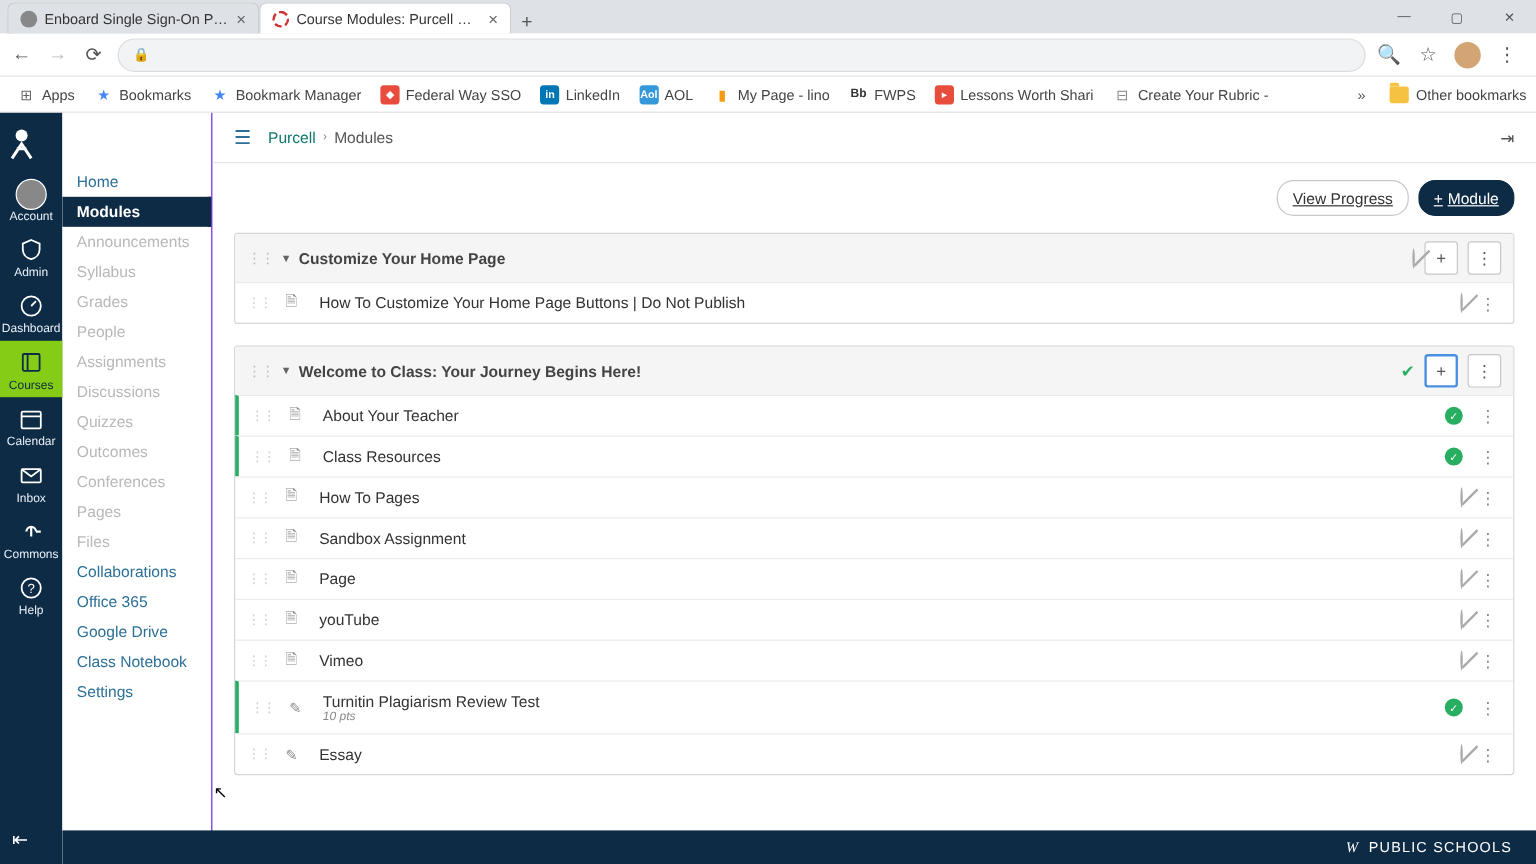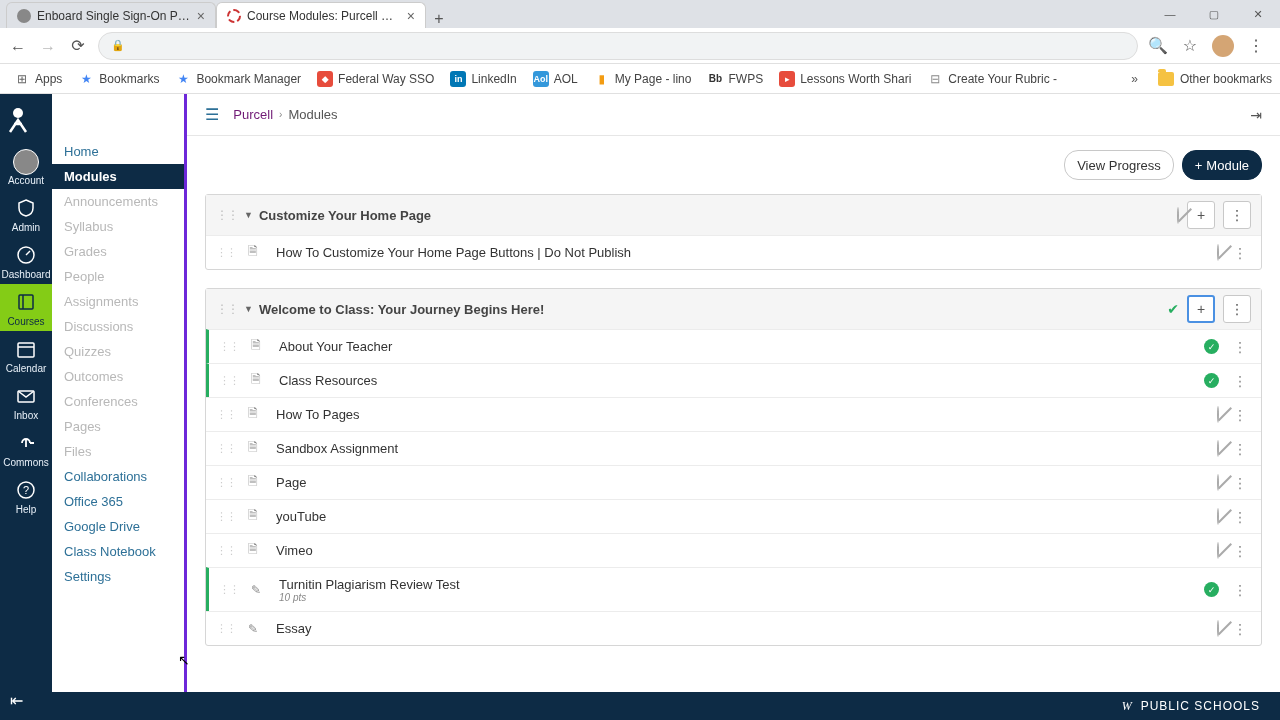--- a/index.html
+++ b/index.html
@@ -45,36 +45,36 @@
 
 .global-nav { width: 52px; background: #0d2b45; color: #fff; display: flex; flex-direction: column; align-items: flex-start; padding-top: 4px; }
 .gn-logo { width: 36px; height: 36px; margin: 4px 0 6px; position: relative; }
 .gn-logo svg { width: 100%; height: 100%; }
 .gn-item { width: 52px; display: flex; flex-direction: column; align-items: center; padding: 5px 0 4px; font-size: 10px; color: #e8f0f8; position: relative;}
 .gn-item.active { background: #84cc16; color: #0d2b45; }
 .gn-icon { width: 26px; height: 26px; display: flex; align-items: center; justify-content: center; margin-bottom: 1px; }
 .gn-avatar { width: 26px; height: 26px; border-radius: 50%; background: #888; border: 1px solid #fff;}
 .gn-collapse { margin-top: auto; padding: 10px; color: #fff;}
 
-.course-nav { width: 135px; background: #fff; border-right: 3px solid #6d28d9; padding-top: 45px; }
+.course-nav { width: 125px; background: #fff; border-right: 1px solid #6d28d9; padding-top: 45px; }
 .cn-item { padding: 5px 12px; font-size: 13px; color: #2d7097; cursor: pointer; }
 .cn-item.active { background: #0d2b45; color: #fff; font-weight: bold; border-right: 3px solid #0d2b45;}
 .cn-item.disabled { color: #b8b8b8; }
 
 .main { flex: 1; display: flex; flex-direction: column; overflow: hidden; }
 .top-bar { height: 42px; display: flex; align-items: center; padding: 0 18px; border-bottom: 1px solid #e6e6e6; }
 .hamburger { color: #2d7097; margin-right: 14px; font-size: 16px;}
-.crumb { font-size: 13px; color: #701a75; }
+.crumb { font-size: 13px; color: #0f766e; }
 .crumb-sep { color: #888; margin: 0 6px; font-size: 10px;}
 .crumb-current { color: #555; }
 .collapse-tray { margin-left: auto; color: #555; font-size: 14px; }
 
 .content { flex: 1; padding: 14px 18px 0 18px; position: relative; overflow: hidden;}
 .actions { display: flex; justify-content: flex-end; gap: 8px; margin-bottom: 14px; }
-.btn { height: 30px; padding: 0 12px; font-size: 13px; border: 1px solid #c8c8c8; background: #fff; color: #333; border-radius: 14px; display: flex; align-items: center; gap: 4px; cursor: pointer;}
+.btn { height: 30px; padding: 0 12px; font-size: 13px; border: 1px solid #c8c8c8; background: #fff; color: #333; border-radius: 14px; display: flex; align-items: center; gap: 4px; cursor: pointer; text-decoration: underline;}
 .btn.primary { background: #0d2b45; color: #fff; border-color: #0d2b45; }
 
 .module { border: 1px solid #d6d6d6; border-radius: 3px; margin-bottom: 18px; background: #fff;}
 .mod-header { height: 40px; background: #f5f5f5; display: flex; align-items: center; padding: 0 10px; font-size: 13px; color: #333; }
 .drag { color: #bbb; font-size: 12px; margin-right: 6px; letter-spacing: -1px;}
 .caret { color: #666; font-size: 9px; margin-right: 6px;}
 .mod-title { font-weight: 600; color: #444; }
 .mod-header-right { margin-left: auto; display: flex; align-items: center; gap: 8px;}
 .icon-btn { width: 28px; height: 28px; border: 1px solid #c8c8c8; border-radius: 3px; display: flex; align-items: center; justify-content: center; color: #555; background: #fff; cursor: pointer; font-size: 14px;}
 .icon-btn.highlight { border: 2px solid #4a90e2; }

